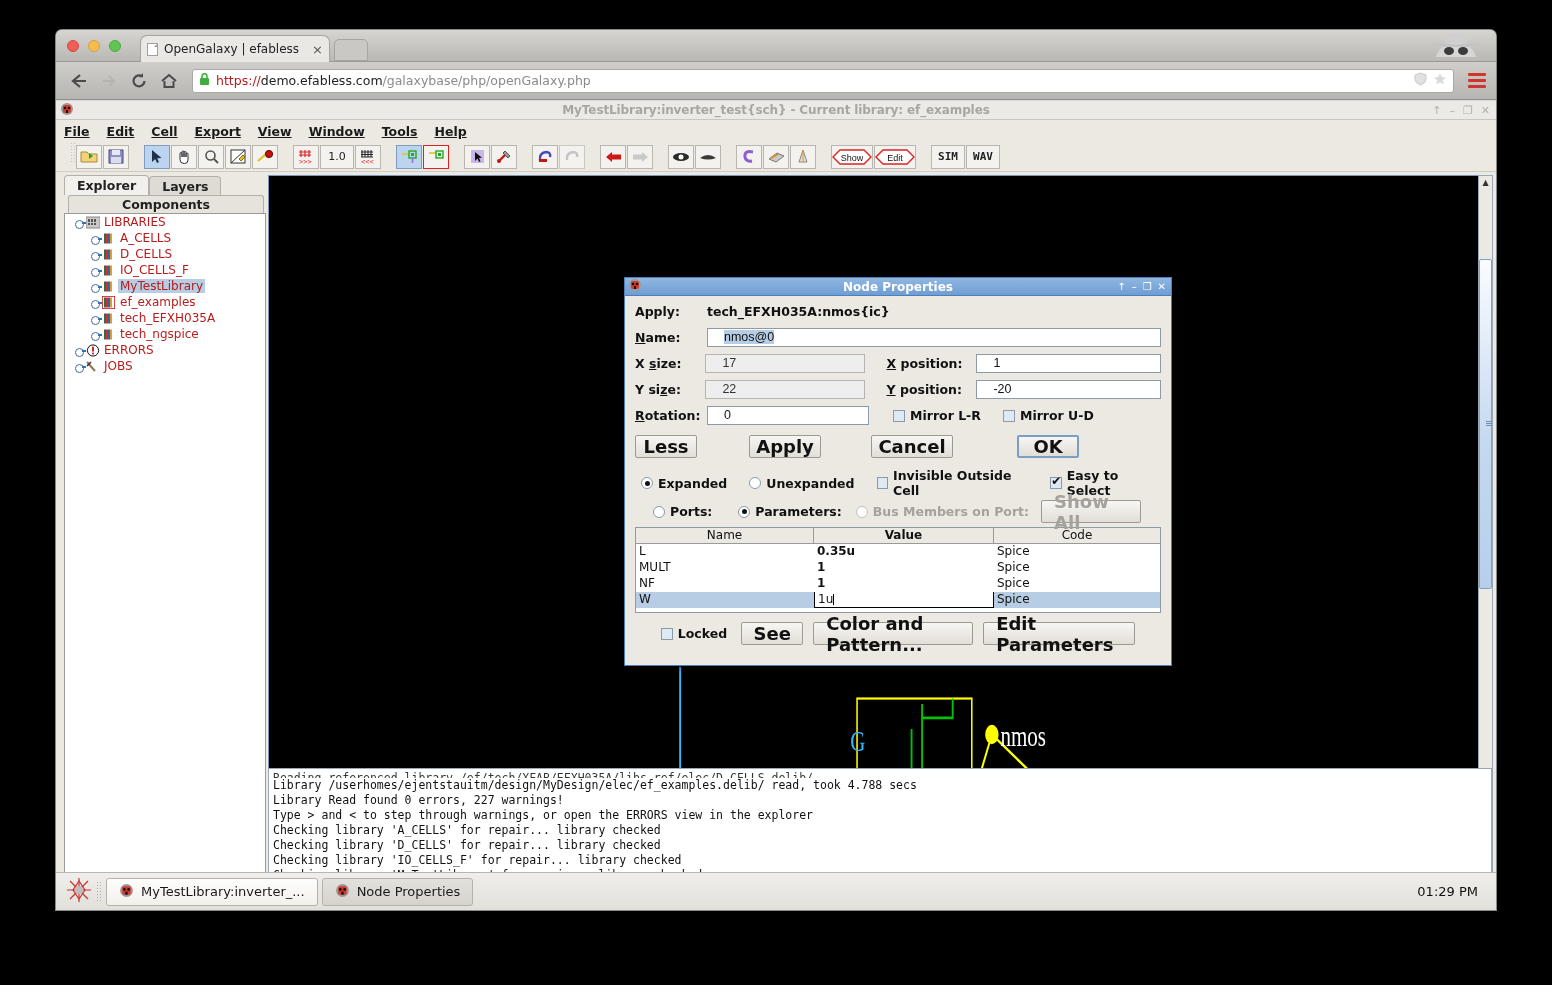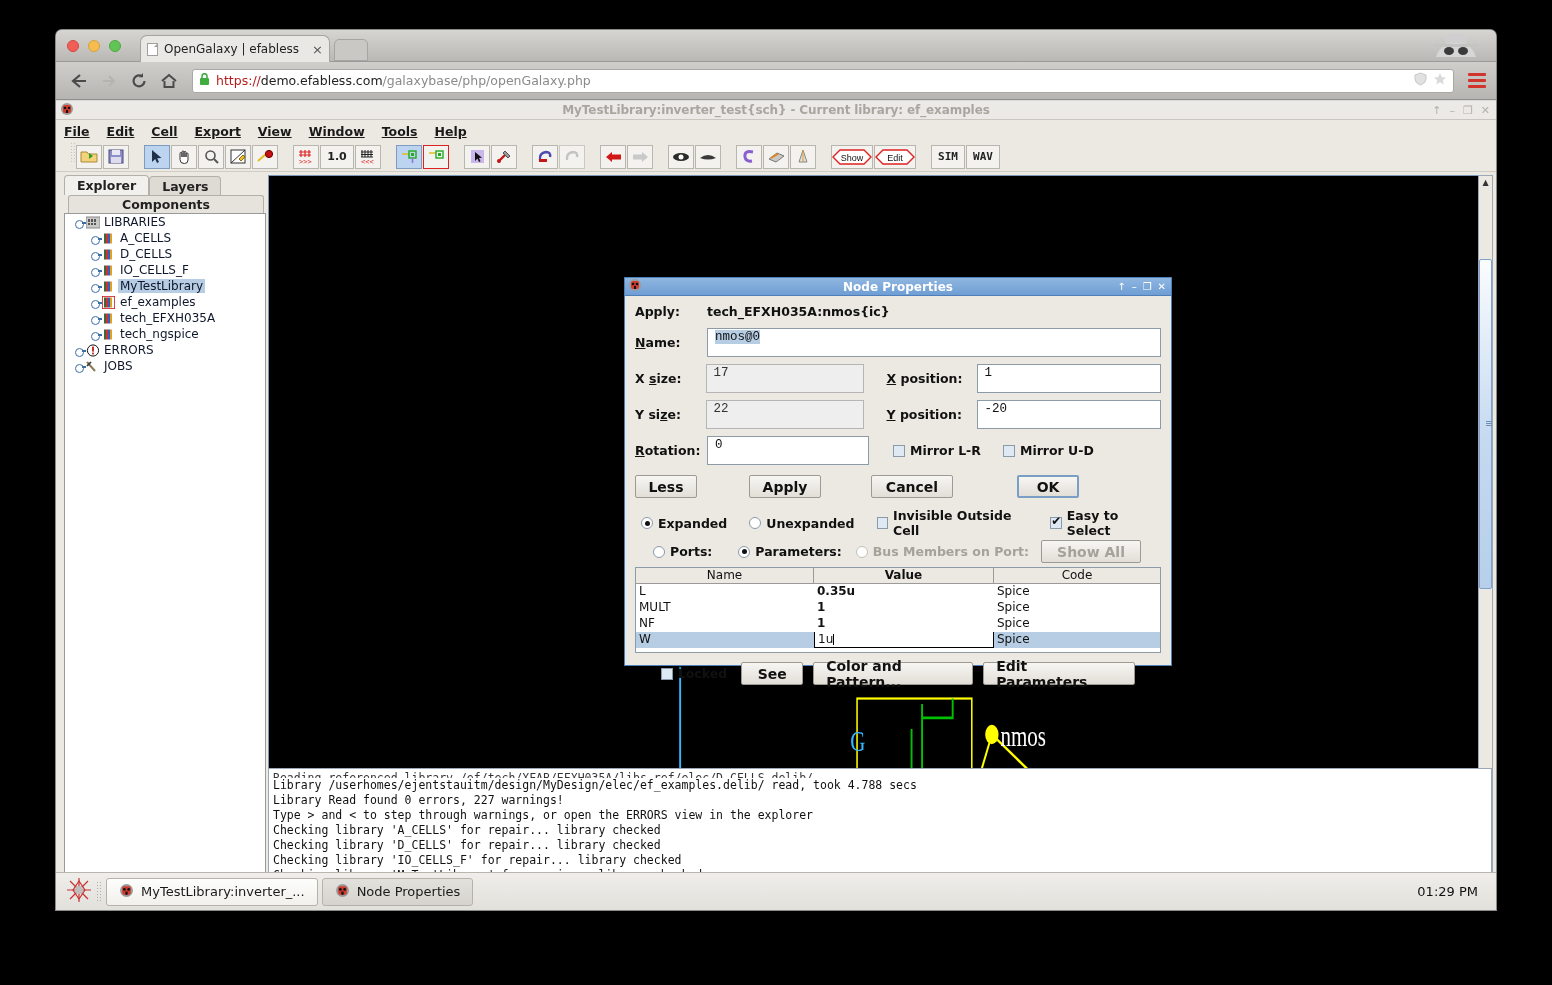--- a/index.html
+++ b/index.html
@@ -148,21 +148,21 @@
     flex:1; margin: 0 2px 0 8px;
     background: #e6e3dd; border: 1px solid #b3b0aa; border-bottom:none;
     border-radius: 3px 3px 0 0;
     font-size: 12.5px; font-weight: bold; text-align:center; color:#222;
     line-height: 17px;
   }
   #tree {
     position: absolute; left: 4px; right: 0; top: 38px; bottom: 0;
     background: #fff; border: 1px solid #9a9a9a; overflow: hidden;
   }
-  .tnode { display:flex; align-items:center; height: 16px; font-size: 12px; color:#0f172a; }
+  .tnode { display:flex; align-items:center; height: 16px; font-size: 12px; color:#b91c1c; }
   .tnode .ind { display:inline-block; }
   .thandle { width: 13px; height: 13px; display:inline-block; position:relative; }
   .thandle:before {
     content:""; position:absolute; left:2px; top:4px;
     width:7px; height:7px; border:1.5px solid #3b6ea5; border-radius:50%;
   }
   .thandle:after {
     content:""; position:absolute; left:9px; top:6.5px; width:4px; height:1.5px; background:#3b6ea5;
   }
   .libicon { width: 12px; height: 13px; margin-right: 4px; display:inline-block; }
@@ -230,23 +230,23 @@
   #dlg-title .t {
     position:absolute; left:0; right:0; text-align:center;
     font-size: 12px; font-weight:bold; color:#fff;
   }
   #dlg-title .btns { position:absolute; right:5px; display:flex; gap:6px; color:#fff; font-size:10px; align-items:center; }
   #dlg-body { padding: 8px 10px 0 10px; font-size: 12.5px; color:#111; }
   .row { display:flex; align-items:center; margin-bottom: 7px; }
   .lbl { font-weight: bold; }
   .lbl u { text-decoration: underline; }
   .fld {
-    background:#fff; border:1px solid #8d9aa8; height: 29px;
-    font-size: 12.5px; line-height: 17px; padding: 0 7px; color:#111;
-    font-family: Liberation Mono, monospace;
+    background:#fff; border:1px solid #8d9aa8; height: 19px;
+    font-size: 12.5px; line-height: 17px; padding: 0 16px; color:#111;
+    font-family: Liberation Sans, sans-serif;
   }
   .fld.ro { background: #eeeeee; border-color:#b5b5b5; color:#333; }
   .selhl { background:#b6cde3; }
   .cbx {
     width: 12px; height: 12px; background:#dfe9f4; border:1px solid #8a9aab;
     display:inline-block; margin-right: 5px; position:relative; vertical-align: -2px;
   }
   .cbx.on:after {
     content:"\2714"; position:absolute; left:0px; top:-4px; font-size: 12px; color:#111;
   }
@@ -254,21 +254,21 @@
     width: 12px; height: 12px; border-radius:50%; background:#fff; border:1px solid #8a9aab;
     display:inline-block; margin-right: 5px; position:relative; vertical-align:-2px;
   }
   .rad.on:after {
     content:""; position:absolute; left:2.5px; top:2.5px; width:5px; height:5px;
     border-radius:50%; background:#111;
   }
   .btn {
     background: linear-gradient(#f7f6f3,#e2ded7);
     border: 1px solid #9d9a94; border-radius: 2px;
-    font-size: 14px; font-weight: bold; color:#111;
+    font-size: 18px; font-weight: bold; color:#111;
     height: 23px; display:inline-flex; align-items:center; justify-content:center;
     padding: 0 12px;
   }
   .btn.primary { border: 2px solid #7b9ec4; }
   .btn.dis { color:#a5a29c; }
   #ptable {
     border: 1px solid #8d9aa8; background:#fff;
     height: 86px; margin-top: 4px;
   }
   #ptable .thead { display:flex; height: 16px; background:#ece9e3; border-bottom:1px solid #9a9a9a; }
@@ -479,21 +479,21 @@
         </div>
       </div>
       <div class="tsep"></div>
       <div class="tgroup">
         <div class="tbtn">
           <svg width="17" height="16" viewBox="0 0 17 16">
               <path d="M3 1 V8 M7 1 V8 M11 1 V8 M1 3 H13 M1 6 H13" stroke="#d22" stroke-width="1.2"></path>
               <text x="1" y="15" font-size="7" fill="#d22" font-family="monospace">&gt;&gt;&gt;</text>
             </svg>
         </div>
-        <div class="tbtn wide" style="font-weight:bold">1.0</div>
+        <div class="tbtn wide" style="font-weight:normal">1.0</div>
         <div class="tbtn">
           <svg width="17" height="16" viewBox="0 0 17 16">
               <path d="M2 1 V8 M5 1 V8 M8 1 V8 M11 1 V8 M1 3 H13 M1 5.5 H13 M1 8 H13" stroke="#222" stroke-width="1"></path>
               <text x="1" y="15" font-size="7" fill="#d22" font-family="monospace">&lt;&lt;&lt;</text>
             </svg>
         </div>
       </div>
       <div class="tsep"></div>
       <div class="tgroup">
         <div class="tbtn sel">

